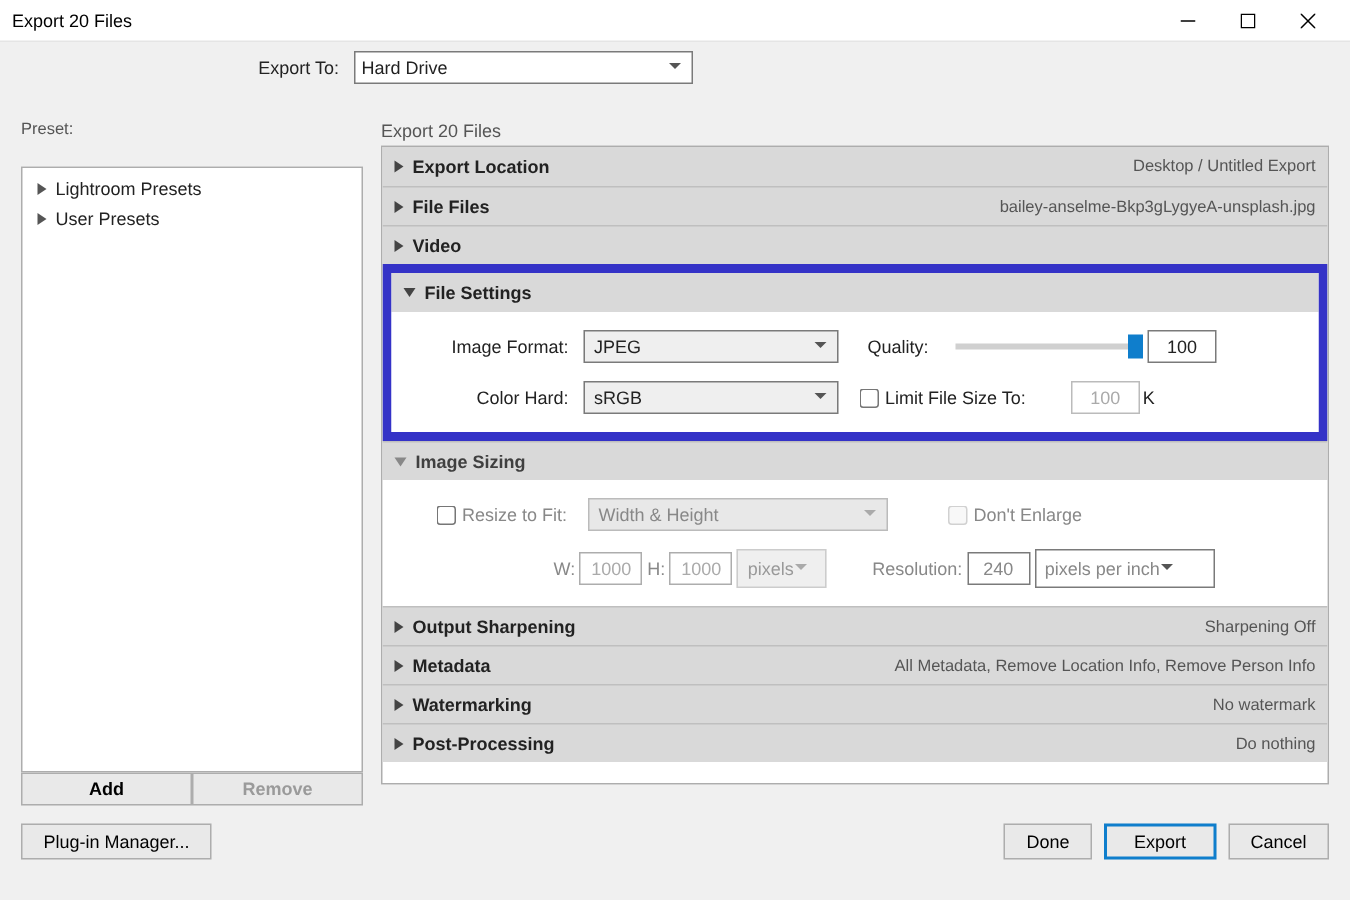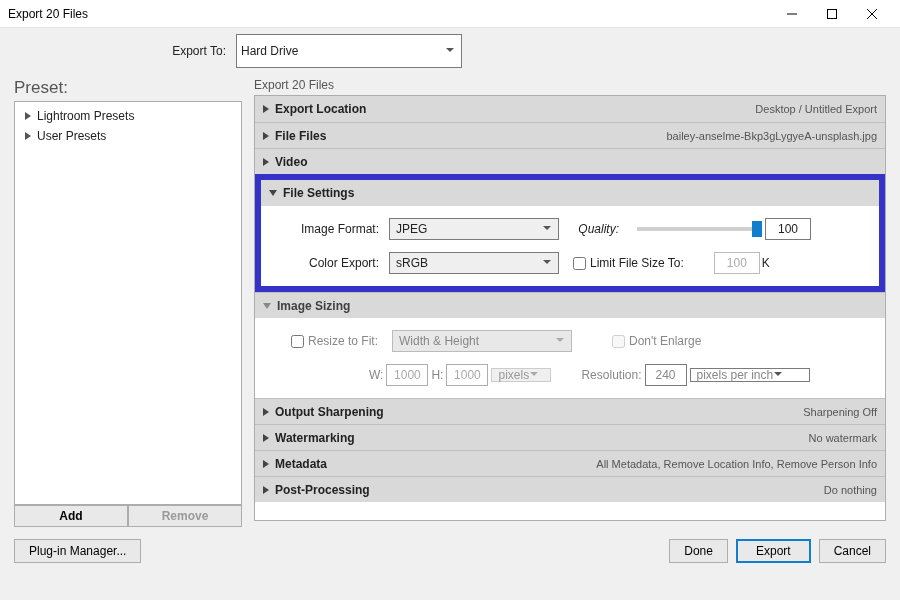--- a/index.html
+++ b/index.html
@@ -4,35 +4,35 @@
 <style>
   * { box-sizing: border-box; font-family: "Segoe UI", Tahoma, sans-serif; font-size: 12px; }
   html, body { margin: 0; padding: 0; width: 900px; height: 600px; background: #f0f0f0; color: #222; }
   .titlebar { height: 28px; display: flex; align-items: center; padding: 0 8px; background: #fff; border-bottom: 1px solid #e5e5e5; }
   .titlebar-text { flex: 1; font-size: 12px; color: #000; }
   .winbtn { width: 40px; height: 20px; display: flex; align-items: center; justify-content: center; }
   .winbtn svg { width: 10px; height: 10px; stroke: #000; stroke-width: 1; fill: none; }
 
   .dialog-body { padding: 6px 14px 0 14px; }
 
-  .exportto-row { display: flex; align-items: center; margin-bottom: 10px; }
+  .exportto-row { display: flex; align-items: center; margin-bottom: 24px; }
   .exportto-row label { width: 222px; text-align: right; padding-right: 10px; }
 
   select.combo, .combo-like {
     height: 22px; background: #fff; border: 1px solid #7a7a7a;
-    padding: 16px 4px; display: flex; align-items: center; width: 226px;
+    padding: 4px 4px; display: flex; align-items: center; width: 226px;
     position: relative;
   }
   .combo-like .arrow { position:absolute; right:6px; top:50%; transform:translateY(-50%); }
   .arrow svg { width:10px; height:10px; fill:#555; }
 
   .midrow { display: flex; gap: 12px; }
 
   .preset-col { width: 228px; display: flex; flex-direction: column; }
-  .preset-label { font-size: 17px; color: #555; margin-bottom: 3px; }
+  .preset-label { font-size: 11px; color: #555; margin-bottom: 19px; }
   .preset-box { flex: 1; min-height: 404px; background: #fff; border: 1px solid #adadad; padding: 4px 4px; overflow: auto; text-align: center; }
   .preset-item { display: flex; align-items: center; gap: 6px; padding: 3px 6px; cursor: default; }
   .preset-item .tri { width:0;height:0;border-top:4px solid transparent;border-bottom:4px solid transparent;border-left:6px solid #555; }
   .preset-btns { display:flex; }
   .preset-btns button { flex:1; height:22px; background:#e9e9e9; border:1px solid #adadad; cursor:default;font-weight:bold; }
   .preset-btns button:last-child { color:#9a9a9a; }
 
   .right-col { flex: 1; display: flex; flex-direction: column; }
   .right-label { font-size: 12px; color:#555; margin-bottom:3px; }
   .panels { height: 426px; border: 1px solid #adadad; background: #fff; overflow:hidden; display:flex; flex-direction:column; }
@@ -50,41 +50,41 @@
   .panel-head .pright { margin-left:auto; color:#555; font-size:11px; }
 
   .panel-body { background:#fff; padding: 12px 18px; }
   .panel-body.disabled { color:#888; }
 
   .highlight-wrap { border: 6px solid #3432c7; margin: 0; }
 
   .row { display:flex; align-items:center; margin-bottom: 12px; }
   .row:last-child { margin-bottom: 0; }
   .lbl { width: 110px; text-align:right; padding-right:10px; }
-  .lbl-q { width: 70px; text-align:right; padding-right:10px;font-style:italic; }
+  .lbl-q { width: 70px; text-align:right; padding-right:10px; }
 
   .field-combo { width: 170px; height:22px; background:#efefef; border:1px solid #7a7a7a; display:flex; align-items:center; padding:0 6px; position:relative; }
   .field-combo.disabled { background:#e8e8e8; color:#888; border-color:#bbb; }
   .field-combo .arrow { position:absolute; right:6px; }
 
   .slider { width: 120px; height:4px; background:#d0d0d0; position:relative; margin:0 8px; }
   .slider .thumb { position:absolute; top:-6px; left:100%; transform:translateX(-50%); width:10px; height:16px; background:#0f7ecc; }
 
   .numbox { width:46px; height:22px; border:1px solid #7a7a7a; background:#fff; display:inline-flex; align-items:center; justify-content:center; }
   .numbox.disabled { color:#aaa; border-color:#bbb; }
 
   input[type="checkbox"] { margin: 0 4px 0 0; width:13px; height:13px; vertical-align:middle;}
 
   .footer { display:flex; align-items:center; padding: 12px 14px; gap:8px; }
   .footer .spacer { flex:1; }
   button.fbtn { height:24px; padding: 0 14px; background:#e9e9e9; border:1px solid #adadad; }
   button.fbtn.primary { border:2px solid #0f7ecc; padding:0 18px; }
 
   .unit { margin-left:2px; }
-  .sm-combo { width:120px; height:14px; background:#fff; border:1px solid #7a7a7a; display:flex; align-items:center; padding:0 6px; position:relative; }
+  .sm-combo { width:120px; height:14px; background:#fff; border:1px solid #7a7a7a; display:flex; align-items:center; padding:12px 6px; position:relative; }
   .sm-combo.disabled { background:#efefef; color:#999; border-color:#ccc; }
   .numbox2 { width:42px; height:22px; border:1px solid #adadad; background:#fff; display:inline-flex; align-items:center; justify-content:center; margin:0 3px; }
   .numbox2.disabled { color:#aaa; }
 </style>
 </head>
 <body>
 
 <div class="titlebar">
   <span class="titlebar-text">Export 20 Files</span>
   <div class="winbtn">
@@ -171,21 +171,21 @@
                       <path d="M1 3 L5 7 L9 3 Z" fill="#555"></path>
                     </svg></span>
               </div>
               <span class="lbl-q">Quality:</span>
               <div class="slider">
                 <div class="thumb"></div>
               </div>
               <div class="numbox">100</div>
             </div>
             <div class="row">
-              <span class="lbl">Color Export:</span>
+              <span class="lbl">Color Hard:</span>
               <div class="field-combo">
                 <span>sRGB</span>
                 <span class="arrow"><svg viewBox="0 0 10 10">
                       <path d="M1 3 L5 7 L9 3 Z" fill="#555"></path>
                     </svg></span>
               </div>
               <span style="width:14px"></span>
               <input type="checkbox" style="">
               <span>Limit File Size To:</span>
               <span style="width:30px"></span>
@@ -198,21 +198,21 @@
         <div class="panel-head disabled">
           <span class="tri-d"></span>
           <span class="ptitle">Image Sizing</span>
         </div>
         <div class="panel-body disabled">
           <div class="row">
             <span style="width:18px"></span>
             <input type="checkbox" style="">
             <span>Resize to Fit:</span>
             <span style="width:14px"></span>
-            <div class="field-combo disabled" style="width:180px">
+            <div class="field-combo disabled" style="width:200px">
               <span>Width &amp; Height</span>
               <span class="arrow"><svg viewBox="0 0 10 10">
                     <path d="M1 3 L5 7 L9 3 Z" fill="#aaa"></path>
                   </svg></span>
             </div>
             <span style="width:40px"></span>
             <input type="checkbox" disabled="" style="">
             <span>Don't Enlarge</span>
           </div>
           <div class="row">
@@ -239,27 +239,27 @@
           </div>
         </div>
 
         <div class="panel-head">
           <span class="tri-r"></span>
           <span class="ptitle">Output Sharpening</span>
           <span class="pright">Sharpening Off</span>
         </div>
         <div class="panel-head">
           <span class="tri-r"></span>
+          <span class="ptitle">Metadata</span>
+          <span class="pright">All Metadata, Remove Location Info, Remove Person Info</span>
+        </div>
+        <div class="panel-head">
+          <span class="tri-r"></span>
           <span class="ptitle">Watermarking</span>
           <span class="pright">No watermark</span>
-        </div>
-        <div class="panel-head">
-          <span class="tri-r"></span>
-          <span class="ptitle">Metadata</span>
-          <span class="pright">All Metadata, Remove Location Info, Remove Person Info</span>
         </div>
         <div class="panel-head">
           <span class="tri-r"></span>
           <span class="ptitle">Post-Processing</span>
           <span class="pright">Do nothing</span>
         </div>
 
       </div>
     </div>
   </div>

